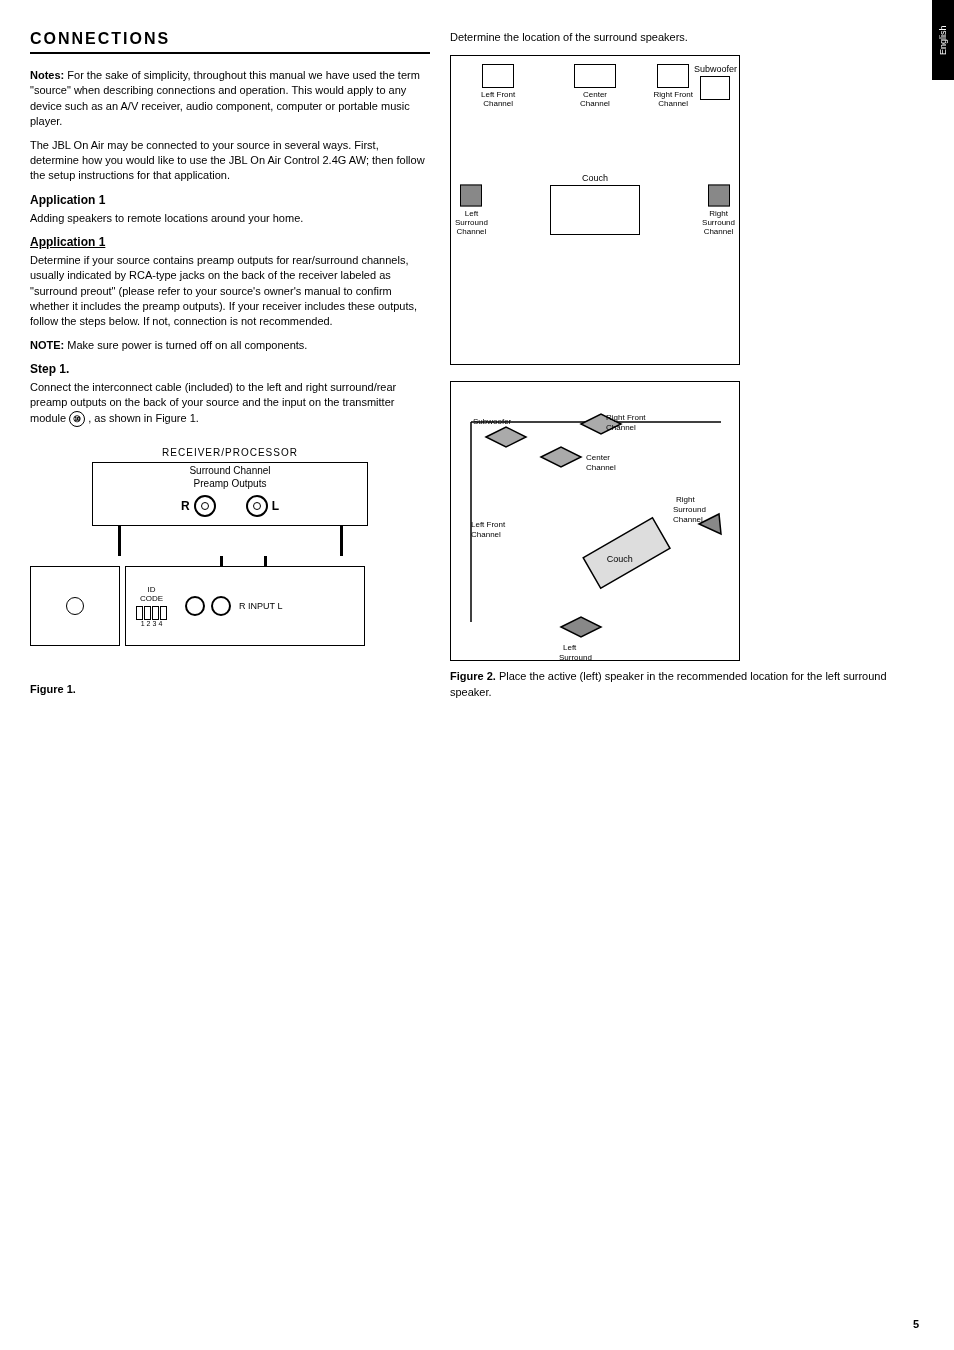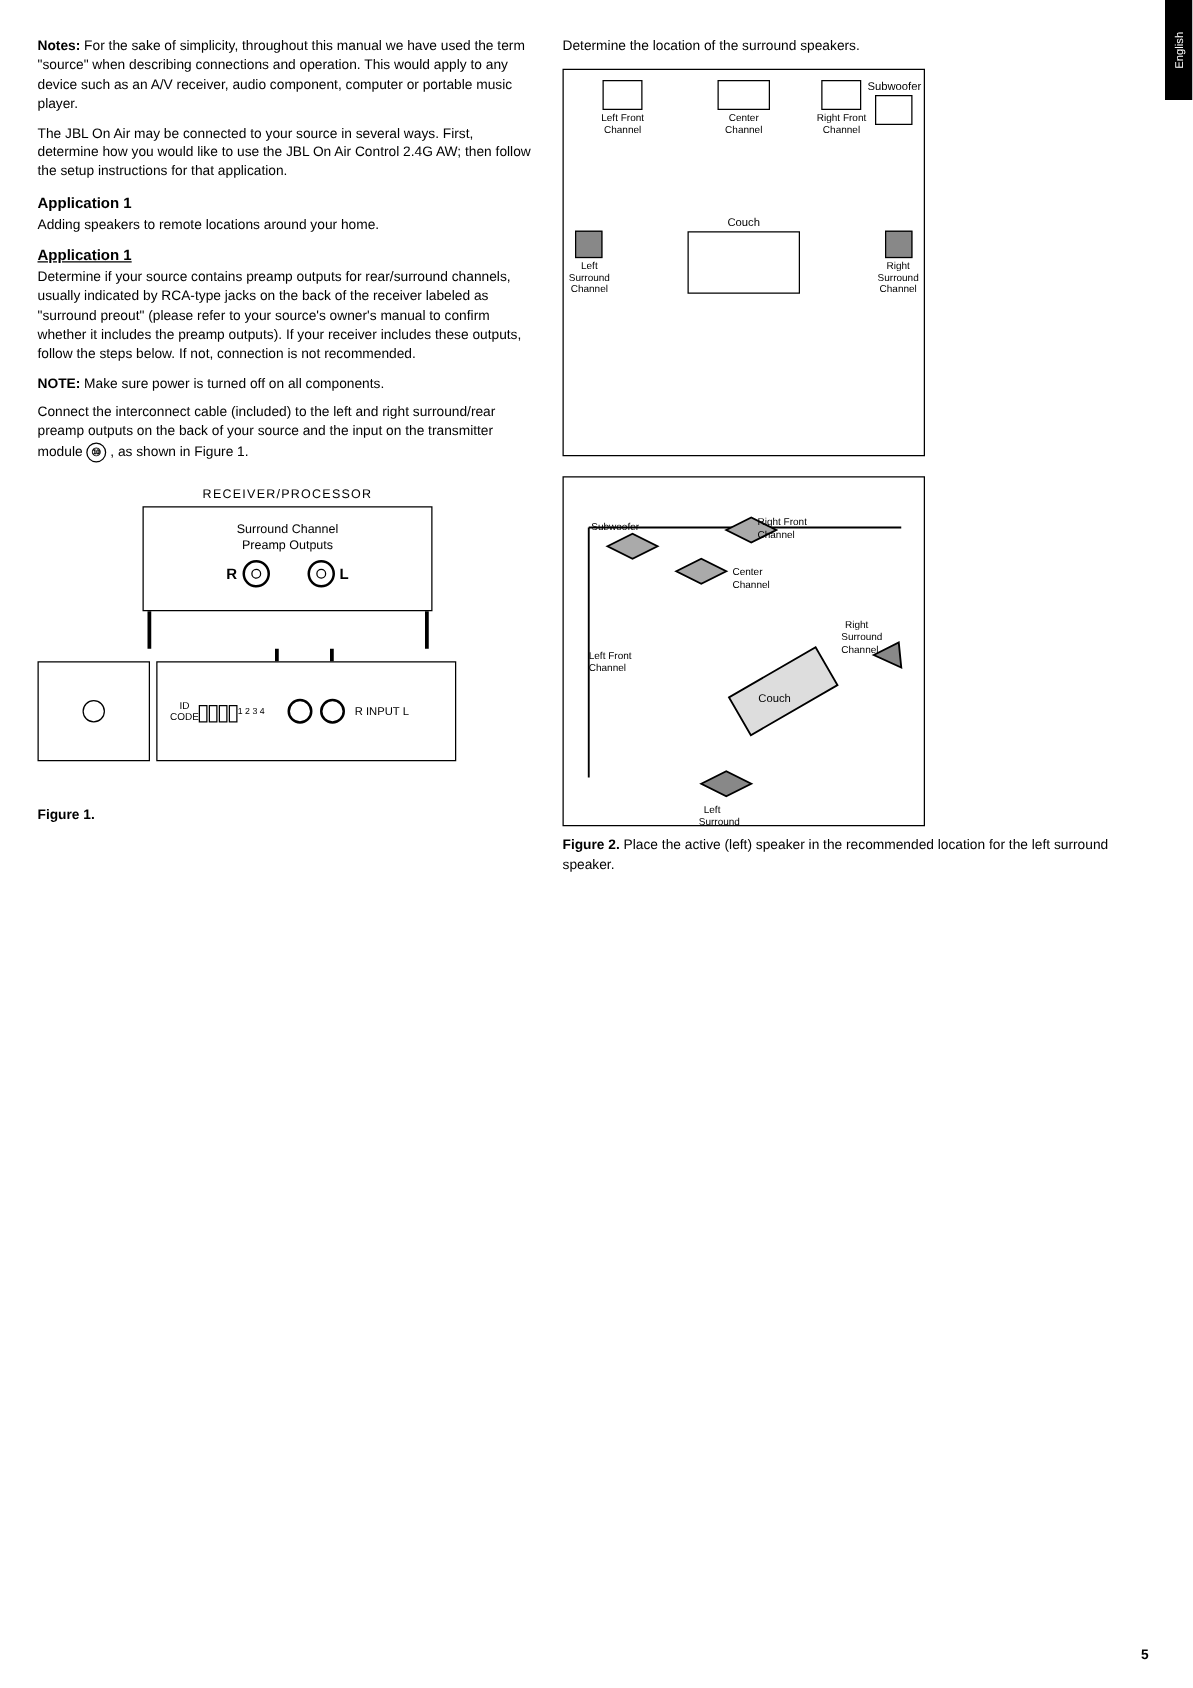--- a/index.html
+++ b/index.html
@@ -73,23 +73,23 @@
 
     .receiver-label {
       text-align: center;
       font-size: 10px;
       letter-spacing: 1px;
       margin-bottom: 4px;
     }
 
     .receiver-box {
       border: 1.5px solid #000;
-      width: 232px;
+      width: 276px;
       margin: 0 auto;
-      padding: 12px 10px;
+      padding: 2px 10px;
       position: relative;
     }
 
     .surround-label {
       text-align: center;
       font-size: 10px;
       margin-bottom: 2px;
     }
 
     .rca-row {
@@ -156,39 +156,41 @@
 </head>
 <body>
 
 <div class="english-tab">
   <span>English</span>
 </div>
 
 <div class="main-content">
 
   <div class="left-col">
+    <h1 class="connections">CONNECTIONS</h1>
 
     <p>
       <span class="bold">Notes:</span><span> For the sake of simplicity, throughout this manual we have used the term "source" when describing connections and operation. This would apply to any device such as an A/V receiver, audio component, computer or portable music player.</span>
     </p>
 
     <p>The JBL On Air may be connected to your source in several ways. First, determine how you would like to use the JBL On Air Control 2.4G AW; then follow the setup instructions for that application.</p>
 
     <p class="section-heading">Application 1</p>
 
     <p>Adding speakers to remote locations around your home.</p>
 
     <p class="app-heading">Application 1</p>
 
     <p>Determine if your source contains preamp outputs for rear/surround channels, usually indicated by RCA-type jacks on the back of the receiver labeled as "surround preout" (please refer to your source's owner's manual to confirm whether it includes the preamp outputs). If your receiver includes these outputs, follow the steps below. If not, connection is not recommended.</p>
 
     <p>
       <span class="bold">NOTE:</span><span> Make sure power is turned off on all components.</span>
     </p>
 
+    <p class="section-heading">Step 1.</p>
     <p>
       <span>Connect the interconnect cable (included) to the left and right surround/rear preamp outputs on the back of your source and the input on the transmitter module</span>
       <span style="display:inline-block;width:16px;height:16px;border:1.5px solid #000;border-radius:50%;text-align:center;line-height:14px;font-size:9px;font-weight:bold;vertical-align:middle;">⑩</span>
       <span>, as shown in Figure 1.</span>
     </p>
 
     <div class="figure1-area">
       <div class="receiver-label">RECEIVER/PROCESSOR</div>
 
       <div class="receiver-box">
@@ -212,21 +214,21 @@
       </div>
 
       <div style="position:relative;height:120px;">
 
         <div style="position:absolute;left:0;top:10px;width:90px;height:80px;border:1.5px solid #000;">
           <div style="width:18px;height:18px;border-radius:50%;border:1.5px solid #000;position:absolute;left:50%;top:50%;transform:translate(-50%,-50%);background:#fff;"></div>
         </div>
 
         <div style="position:absolute;left:95px;top:10px;width:240px;height:80px;border:1.5px solid #000;display:flex;align-items:center;padding:0 10px;gap:8px;">
 
-          <div style="display:flex;flex-direction:row;align-items:center;">
+          <div style="display:flex;flex-direction:column;align-items:center;">
             <div style="font-size:8px;text-align:center;white-space:pre-line;">ID
 CODE</div>
             <div style="display:flex;gap:1px;margin-top:3px;">
               <div style="width:7px;height:14px;border:1px solid #000;background:#fff;"></div>
               <div style="width:7px;height:14px;border:1px solid #000;background:#fff;"></div>
               <div style="width:7px;height:14px;border:1px solid #000;background:#fff;"></div>
               <div style="width:7px;height:14px;border:1px solid #000;background:#fff;"></div>
             </div>
             <div style="font-size:7px;display:flex;gap:2px;">
               <span>1</span>

